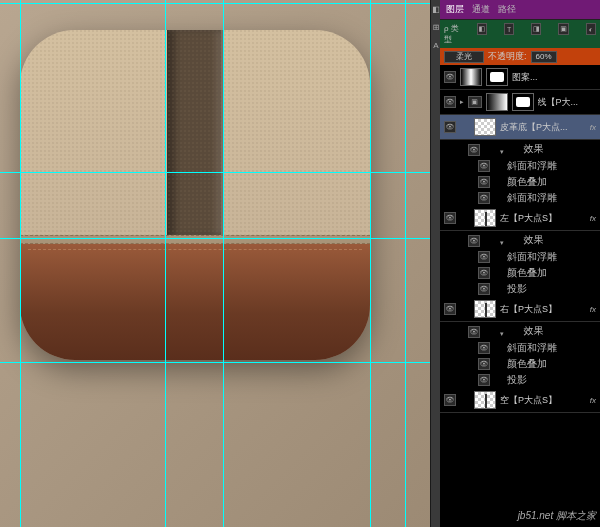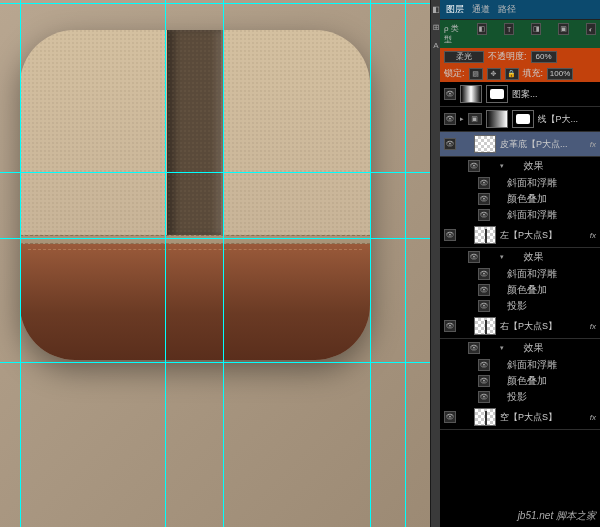--- a/index.html
+++ b/index.html
@@ -10,41 +10,41 @@
 .icon-top::after{content:"";position:absolute;inset:0;background-image:radial-gradient(circle at 20% 30%,rgba(139,120,95,.15) 1px,transparent 1px);background-size:4px 4px}
 .stripe{position:absolute;left:42%;top:0;width:16%;height:100%;background:#5a4a3a;border-left:2px solid rgba(0,0,0,.3);border-right:2px solid rgba(255,255,255,.2);box-shadow:inset 6px 0 6px rgba(0,0,0,.3),inset -6px 0 6px rgba(255,255,255,.1)}
 .stitch-row{width:100%;height:3%;background:#a89478;border-top:1px dashed rgba(120,90,60,.6);border-bottom:1px dashed rgba(120,90,60,.6)}
 .icon-bot{width:100%;height:35%;background:linear-gradient(180deg,#9a5a3a 0%,#6a3a24 60%,#5a2e1c 100%);position:relative}
 .icon-bot::before{content:"";position:absolute;top:5px;left:8px;right:8px;height:1px;border-top:1px dashed rgba(200,150,110,.5)}
 .guide-v{position:absolute;top:0;width:1px;height:100%;background:#0ff}
 .guide-h{position:absolute;left:0;height:1px;width:430px;background:#0ff}
 .toolbar{position:absolute;right:160px;top:0;width:10px;height:527px;background:#3a3a3a;border-left:1px solid #1a1a1a}
 .tool{width:10px;height:18px;display:flex;align-items:center;justify-content:center;color:#aaa;font-size:8px}
 .panel{position:absolute;right:0;top:0;width:160px;height:527px;background:#444;color:#ccc;display:flex;flex-direction:column}
-.tabs{display:flex;gap:8px;padding:3px 6px;background:#0c4a6e;border-bottom:1px solid #222}
+.tabs{display:flex;gap:8px;padding:3px 6px;background:#701a75;border-bottom:1px solid #222}
 .tab{font-size:9px;color:#bbb;cursor:pointer}
 .tab.active{color:#fff}
 .row{display:flex;align-items:center;padding:2px 4px;gap:4px;background:#c2410c}
 .row label{font-size:9px;white-space:nowrap}
 .row input{width:26px;height:12px;background:#2a2a2a;border:1px solid #555;color:#ccc;font-size:8px;text-align:center}
 .icons-row{display:flex;gap:17px;padding:3px 4px;background:#14532d}
 .mini{width:14px;height:12px;background:#2a2a2a;border:1px solid #555;color:#aaa;font-size:7px;display:flex;align-items:center;justify-content:center}
 .layers{flex:1;overflow-y:auto;background:#000000}
 .layer{display:flex;align-items:center;padding:3px 4px;gap:4px;border-bottom:1px solid #2e2e2e}
 .layer.sel{background:#4a5a7a}
 .eye{width:12px;height:12px;background:#2a2a2a;border:1px solid #555;color:#aaa;font-size:7px;text-align:center;line-height:10px;flex-shrink:0}
 .ind{display:inline-block}
 .thumb{width:22px;height:18px;background:#fff;border:1px solid #666;flex-shrink:0;position:relative}
 .thumb.checker{background:repeating-conic-gradient(#ccc 0 25%,#fff 0 50%) 0 0/6px 6px}
 .thumb.mask{background:#000}
 .thumb.mask::after{content:"";position:absolute;inset:3px;background:#fff;border-radius:2px}
 .thumb.line::after{content:"";position:absolute;left:48%;top:2px;width:2px;height:14px;background:#333}
 .lname{font-size:9px;white-space:nowrap;overflow:hidden;text-overflow:ellipsis;flex:1;color:#ccc}
 .fx{font-size:8px;color:#aaa;font-style:italic}
-.fxhead{display:flex;align-items:center;padding:2px 4px 2px 28px;gap:20px;font-size:9px;color:#bbb}
+.fxhead{display:flex;align-items:flex-end;padding:2px 4px 2px 28px;gap:20px;font-size:9px;color:#bbb}
 .fxitem{display:flex;align-items:center;padding:1px 4px 1px 38px;gap:17px;font-size:9px;color:#bbb}
 .tri{font-size:7px;color:#999}
 .watermark{position:absolute;right:4px;bottom:4px;color:#aaa;font-size:10px;font-style:italic;text-shadow:0 0 3px #000}
 </style>
 </head>
 <body>
 
 <div class="canvas">
   <div class="icon">
     <div class="icon-top">
@@ -81,28 +81,20 @@
     <span class="mini">◧</span>
     <span class="mini">T</span>
     <span class="mini">◨</span>
     <span class="mini">▣</span>
     <span class="mini">◐</span>
   </div>
   <div class="row">
     <input style="width: 40px;" value="柔光">
     <label>不透明度:</label>
     <input value="60%" style="">
-  </div>
-  <div class="row">
-    <label>锁定:</label>
-    <span class="mini">▨</span>
-    <span class="mini">✥</span>
-    <span class="mini">🔒</span>
-    <label>填充:</label>
-    <input value="100%" style="">
   </div>
 
   <div class="layers">
 
     <div class="layer">
       <span class="eye">👁</span>
       <span class="thumb" style="background:linear-gradient(90deg,#000,#fff,#000)"></span>
       <span class="thumb mask"></span>
       <span class="lname">图案...</span>
     </div>

